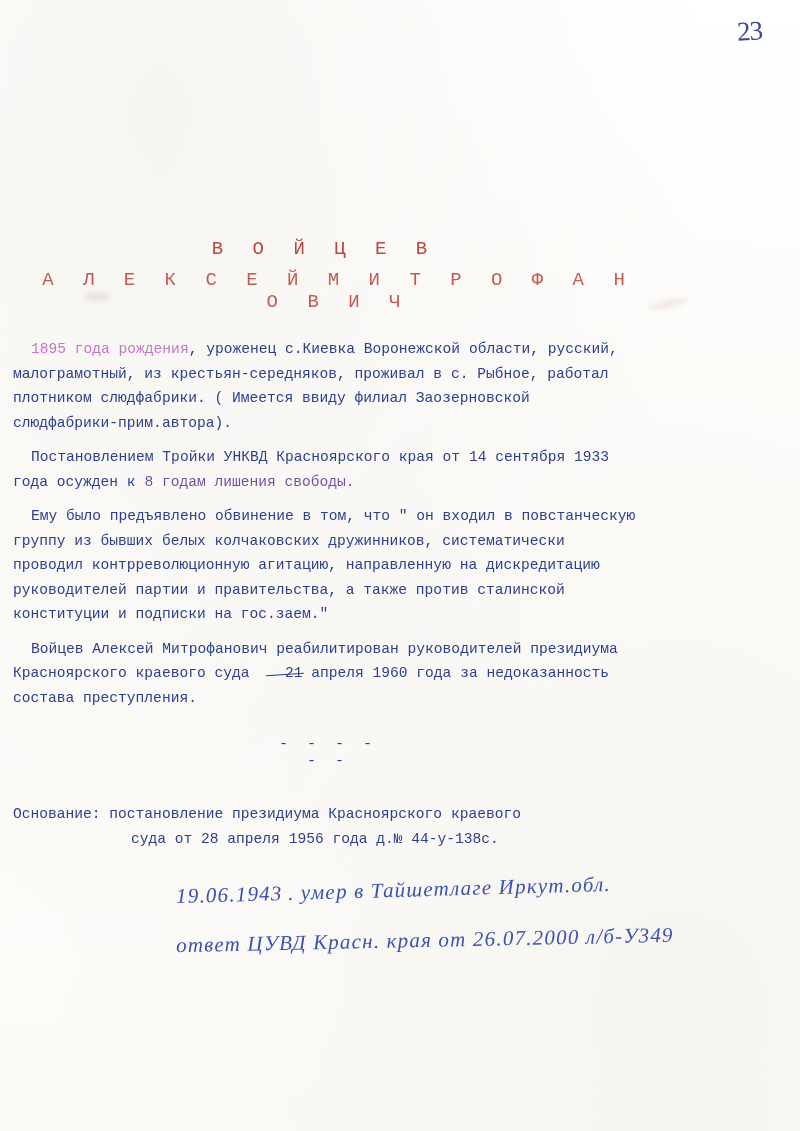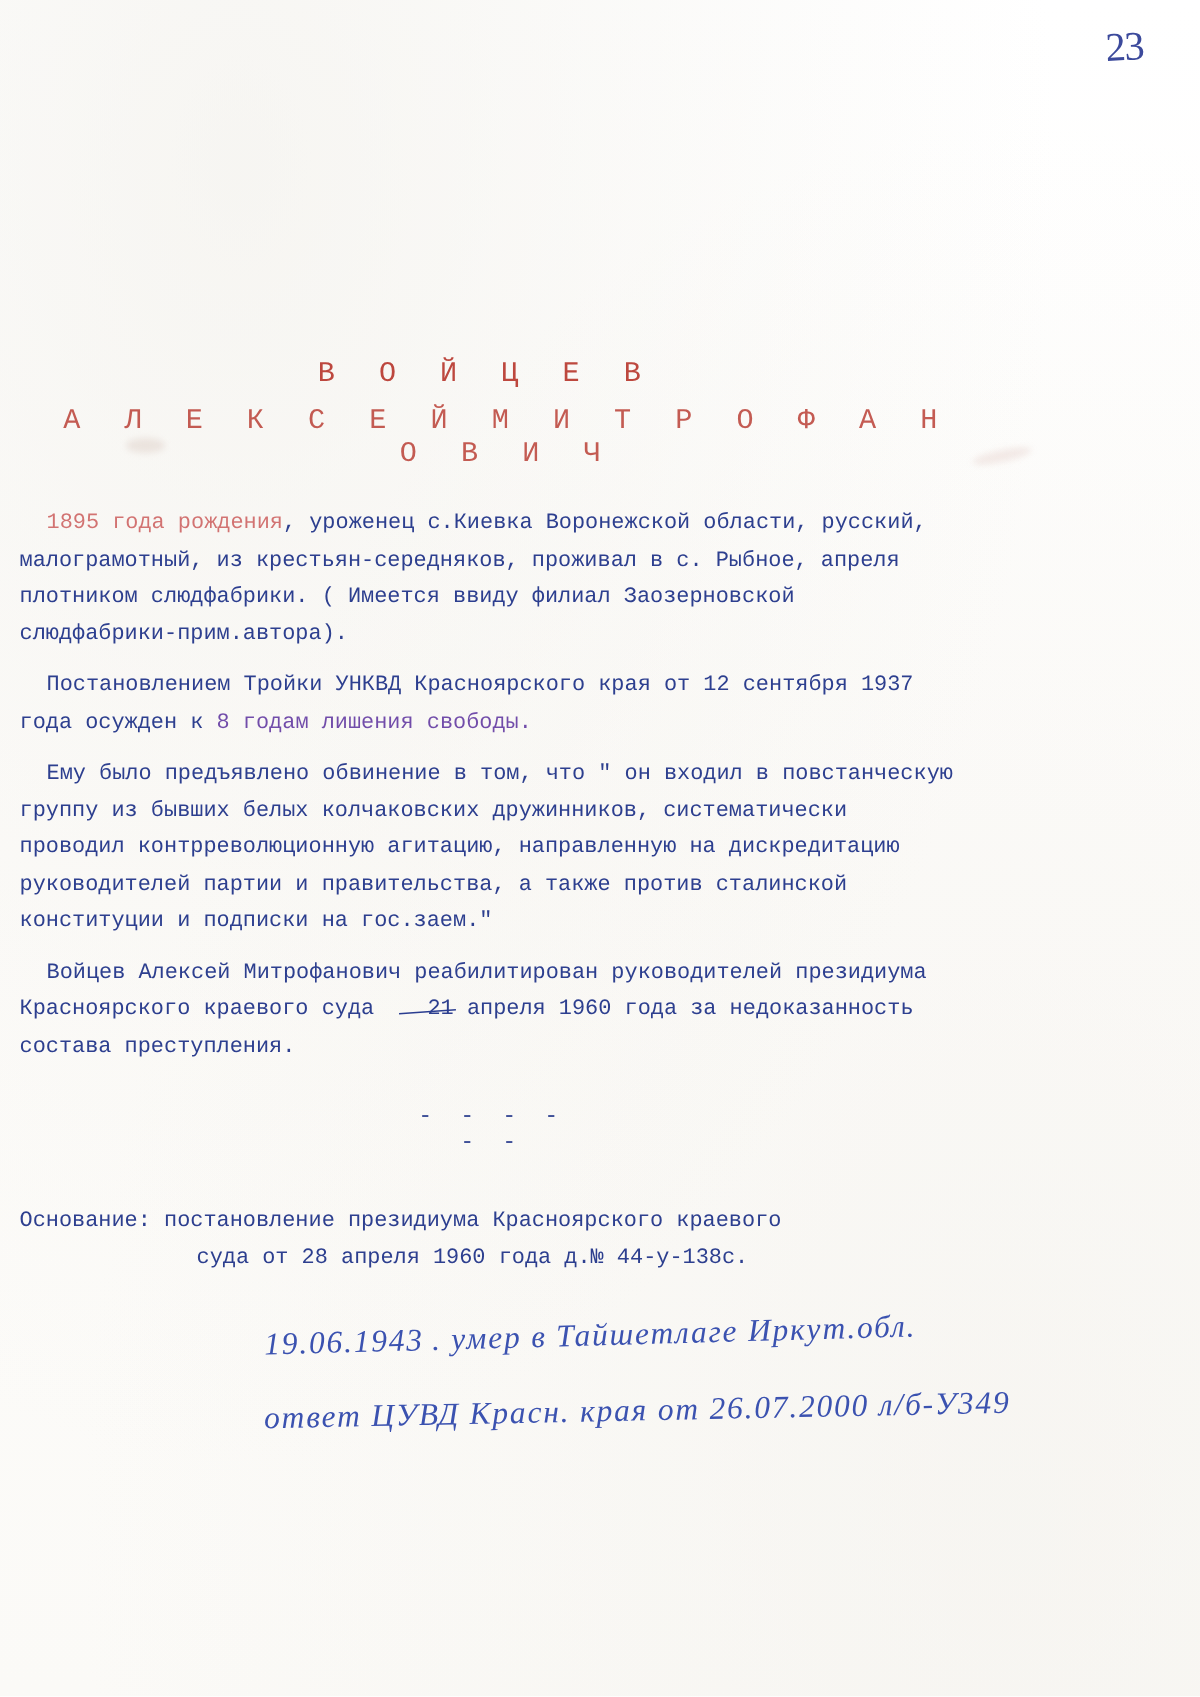--- a/index.html
+++ b/index.html
@@ -83,21 +83,21 @@
   }
   .para.indent {
     text-indent: 18px;
     margin-top: 10px;
   }
   .faded-red {
     color: #4c1d95;
     opacity: 0.78;
   }
   .faded-red-strong {
-    color: #b91c1c;
+    color: #a21caf;
     opacity: 0.6;
   }
   .strike-hand {
     position: relative;
     display: inline-block;
   }
   .strike-hand::after {
     content: "";
     position: absolute;
     left: -1px;
@@ -186,33 +186,33 @@
 
   <div class="doc-body">
 
     <div class="title-block">
       <div class="title-surname">В О Й Ц Е В</div>
       <div class="title-patronymic">А Л Е К С Е Й   М И Т Р О Ф А Н О В И Ч</div>
     </div>
 
     <div class="text-col">
 
-      <p class="para first"><span class="faded-red-strong">1895 года рождения</span><span>, уроженец с.Киевка Воронежской области, русский, малограмотный, из крестьян-середняков, проживал в с. Рыбное, апреля плотником слюдфабрики. ( Имеется ввиду филиал Заозерновской слюдфабрики-прим.автора).</span></p>
-
-      <p class="para indent"><span>Постановлением Тройки УНКВД Красноярского края от 12 сентября 1937 года осужден к </span><span class="faded-red">8 годам лишения свободы.</span></p>
+      <p class="para first"><span class="faded-red-strong">1895 года рождения</span><span>, уроженец с.Киевка Воронежской области, русский, малограмотный, из крестьян-середняков, проживал в с. Рыбное, работал плотником слюдфабрики. ( Имеется ввиду филиал Заозерновской слюдфабрики-прим.автора).</span></p>
+
+      <p class="para indent"><span>Постановлением Тройки УНКВД Красноярского края от 14 сентября 1933 года осужден к </span><span class="faded-red">8 годам лишения свободы.</span></p>
 
       <p class="para indent">Ему было предъявлено обвинение в том, что " он входил в повстанческую группу из бывших белых колчаковских дружинников, систематически проводил контрреволюционную агитацию, направленную на дискредитацию руководителей партии и правительства, а также против сталинской конституции и подписки на гос.заем."</p>
 
       <p class="para indent"><span>Войцев Алексей Митрофанович реабилитирован руководителей президиума Красноярского краевого суда  </span><span class="strike-hand">21</span><span> апреля 1960 года за недоказанность состава преступления.</span></p>
 
       <div class="divider">- - - - - -</div>
 
       <div class="basis-block">
         <p class="para">Основание: постановление президиума Красноярского краевого</p>
-        <p class="para basis-line2">суда от 28 апреля 1960 года д.№ 44-у-138с.</p>
+        <p class="para basis-line2">суда от 28 апреля 1956 года д.№ 44-у-138с.</p>
       </div>
 
 
     </div>
   </div>
 
   <div class="handwriting">
     <div class="hand-line-1">19.06.1943 . умер в Тайшетлаге Иркут.обл.</div>
     <div class="hand-line-2">ответ ЦУВД Красн. края от 26.07.2000 л/б-У349</div>
   </div>

